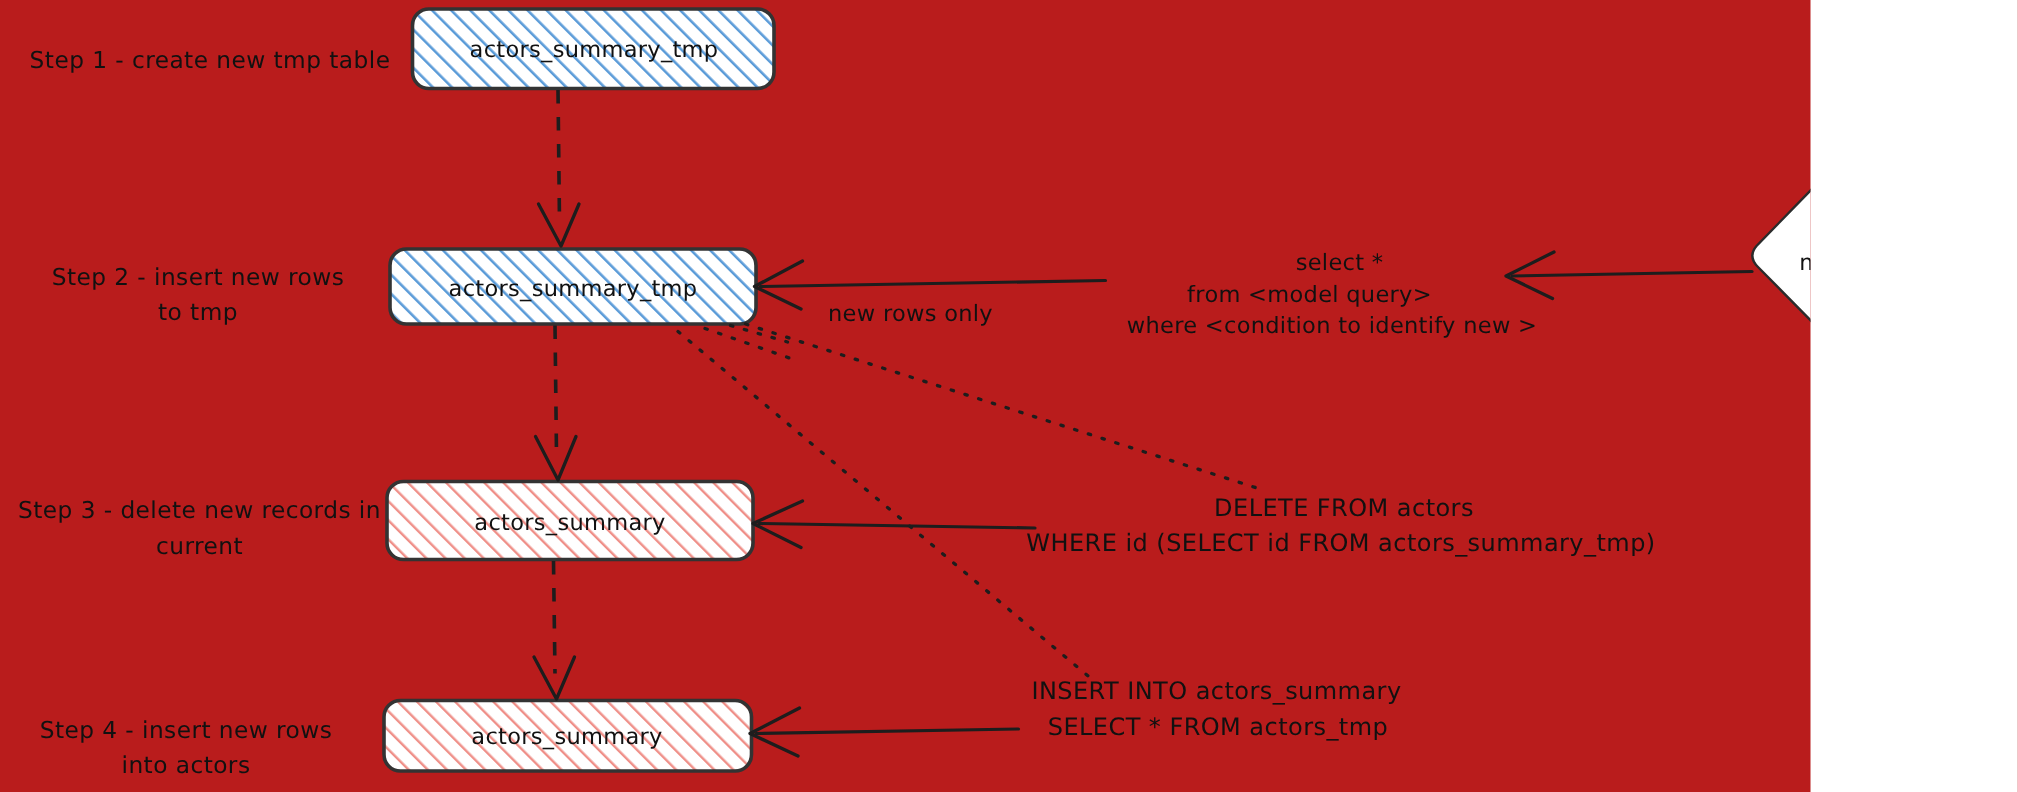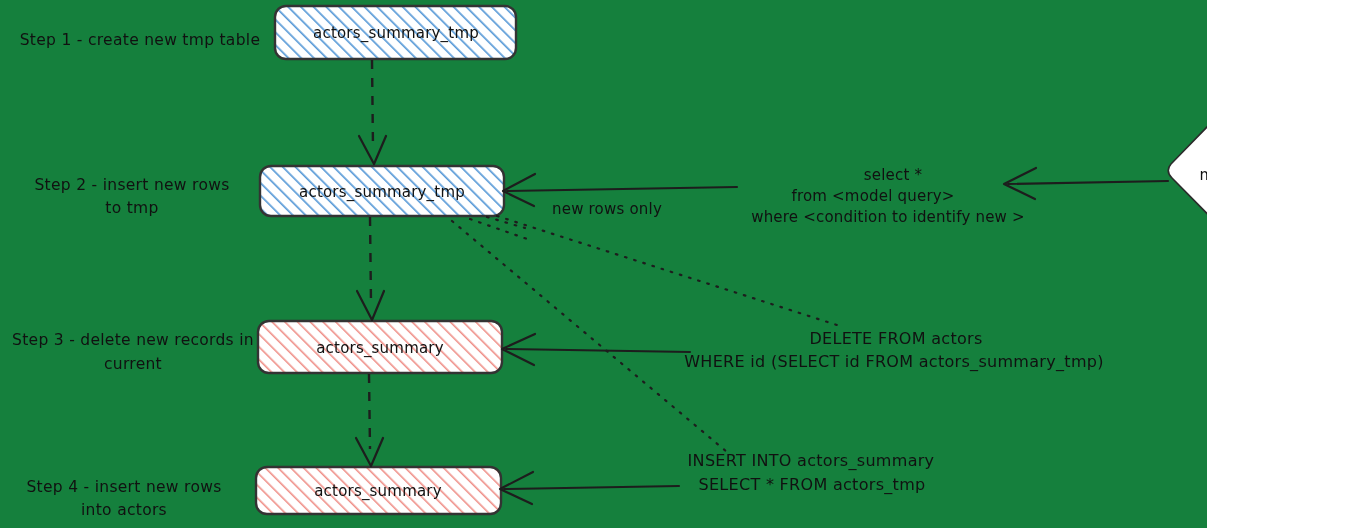--- a/index.html
+++ b/index.html
@@ -8,21 +8,21 @@
     padding: 0;
     background: #ffffff;
   }
   body {
     font-family: "DejaVu Sans", sans-serif;
   }
   #canvas {
     position: relative;
     width: 1207px;
     height: 528px;
-    background: #15803d;
+    background: #b91c1c;
     overflow: hidden;
   }
   svg.layer {
     position: absolute;
     left: 0;
     top: 0;
     width: 1345px;
     height: 528px;
   }
   .hand {

